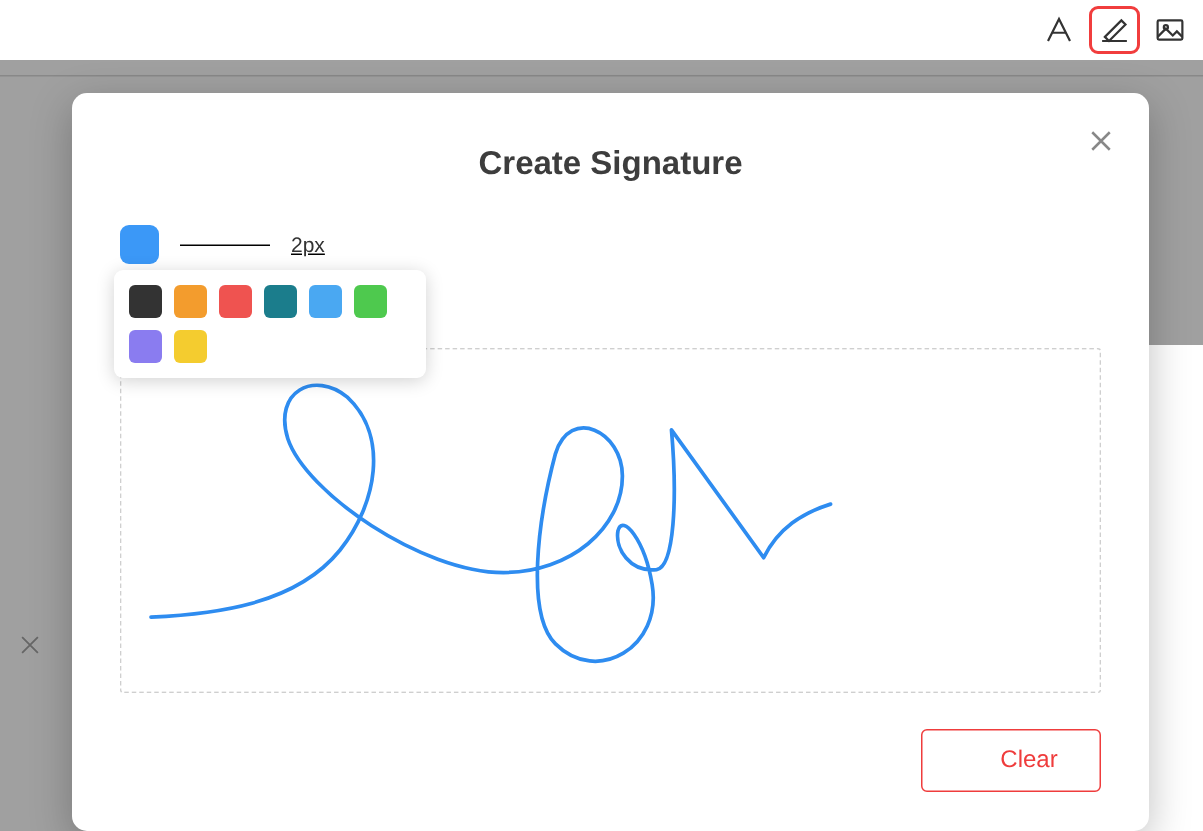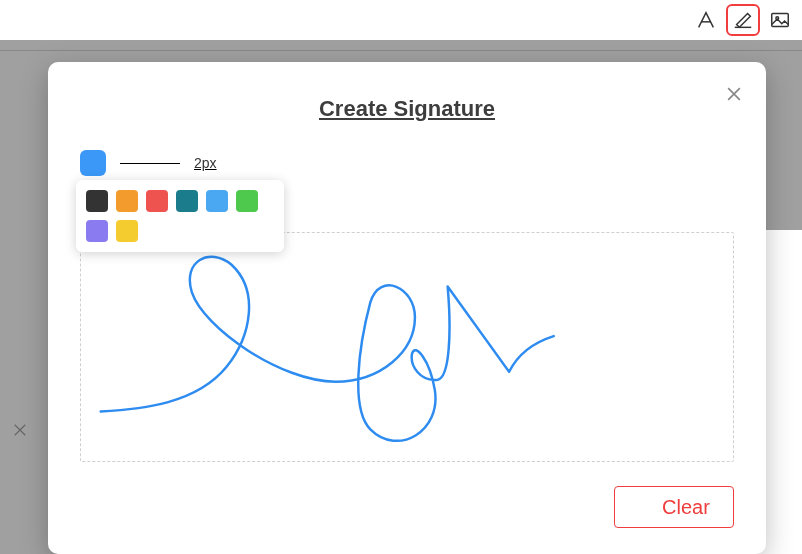--- a/index.html
+++ b/index.html
@@ -35,21 +35,21 @@
   .modal {
     position: absolute; left: 48px; top: 62px; width: 718px; height: 492px;
     background: #fff; border-radius: 10px; box-shadow: 0 8px 28px rgba(0,0,0,.25);
     padding: 28px 32px 24px;
   }
   .modal-close {
     position:absolute; right:18px; top:18px; width:28px; height:28px;
     display:flex; align-items:center; justify-content:center; cursor:pointer;
   }
   .modal-title {
-    text-align:center; font-size: 22px; font-weight:600; color:#3d3d3d; margin-top:6px;text-decoration:underline;
+    text-align:center; font-size: 22px; font-weight:600; color:#3d3d3d; margin-top:6px;
   }
   .controls-row { display:flex; align-items:center; gap:14px; margin-top:28px; position:relative;text-decoration:underline; }
   .color-chip {
     width:26px; height:26px; border-radius:6px; background:#3b98f7;
   }
   .stroke-preview {
     height:1px; width:60px; background:#000; display:block;
   }
   .stroke-label { font-size:14px; color:#333; }
   .color-popup {
@@ -63,21 +63,21 @@
   .hint {
     position:absolute; left:270px; top:185px; font-size:15px; color:#8a8a8a;
   }
   .canvas-area {
     position:absolute; left:32px; right:32px; top:170px; height:230px;
     border:1px dashed #cfcfcf; border-radius:2px; background:#fff;
   }
   .sig-path { stroke:#2e8cf0; stroke-width:2.5; fill:none; stroke-linecap:round; stroke-linejoin:round; }
   .buttons { position:absolute; right:32px; bottom:26px; display:flex; gap:16px; }
   .btn {
-    min-width:120px; height:42px; border-radius:4px; font-size:20px;
+    min-width:120px; height:42px; border-radius:4px; font-size:16px;
     display:flex; align-items:center; justify-content:center; cursor:pointer;padding-left:24px;
   }
   .btn-clear { border:1px solid #ef3c3c; color:#ef3c3c; background:#fff; }
   .btn-save { background:#ef3c3c; color:#fff; border:none; }
 </style>
 </head>
 <body>
 
 <div class="stage">
 

